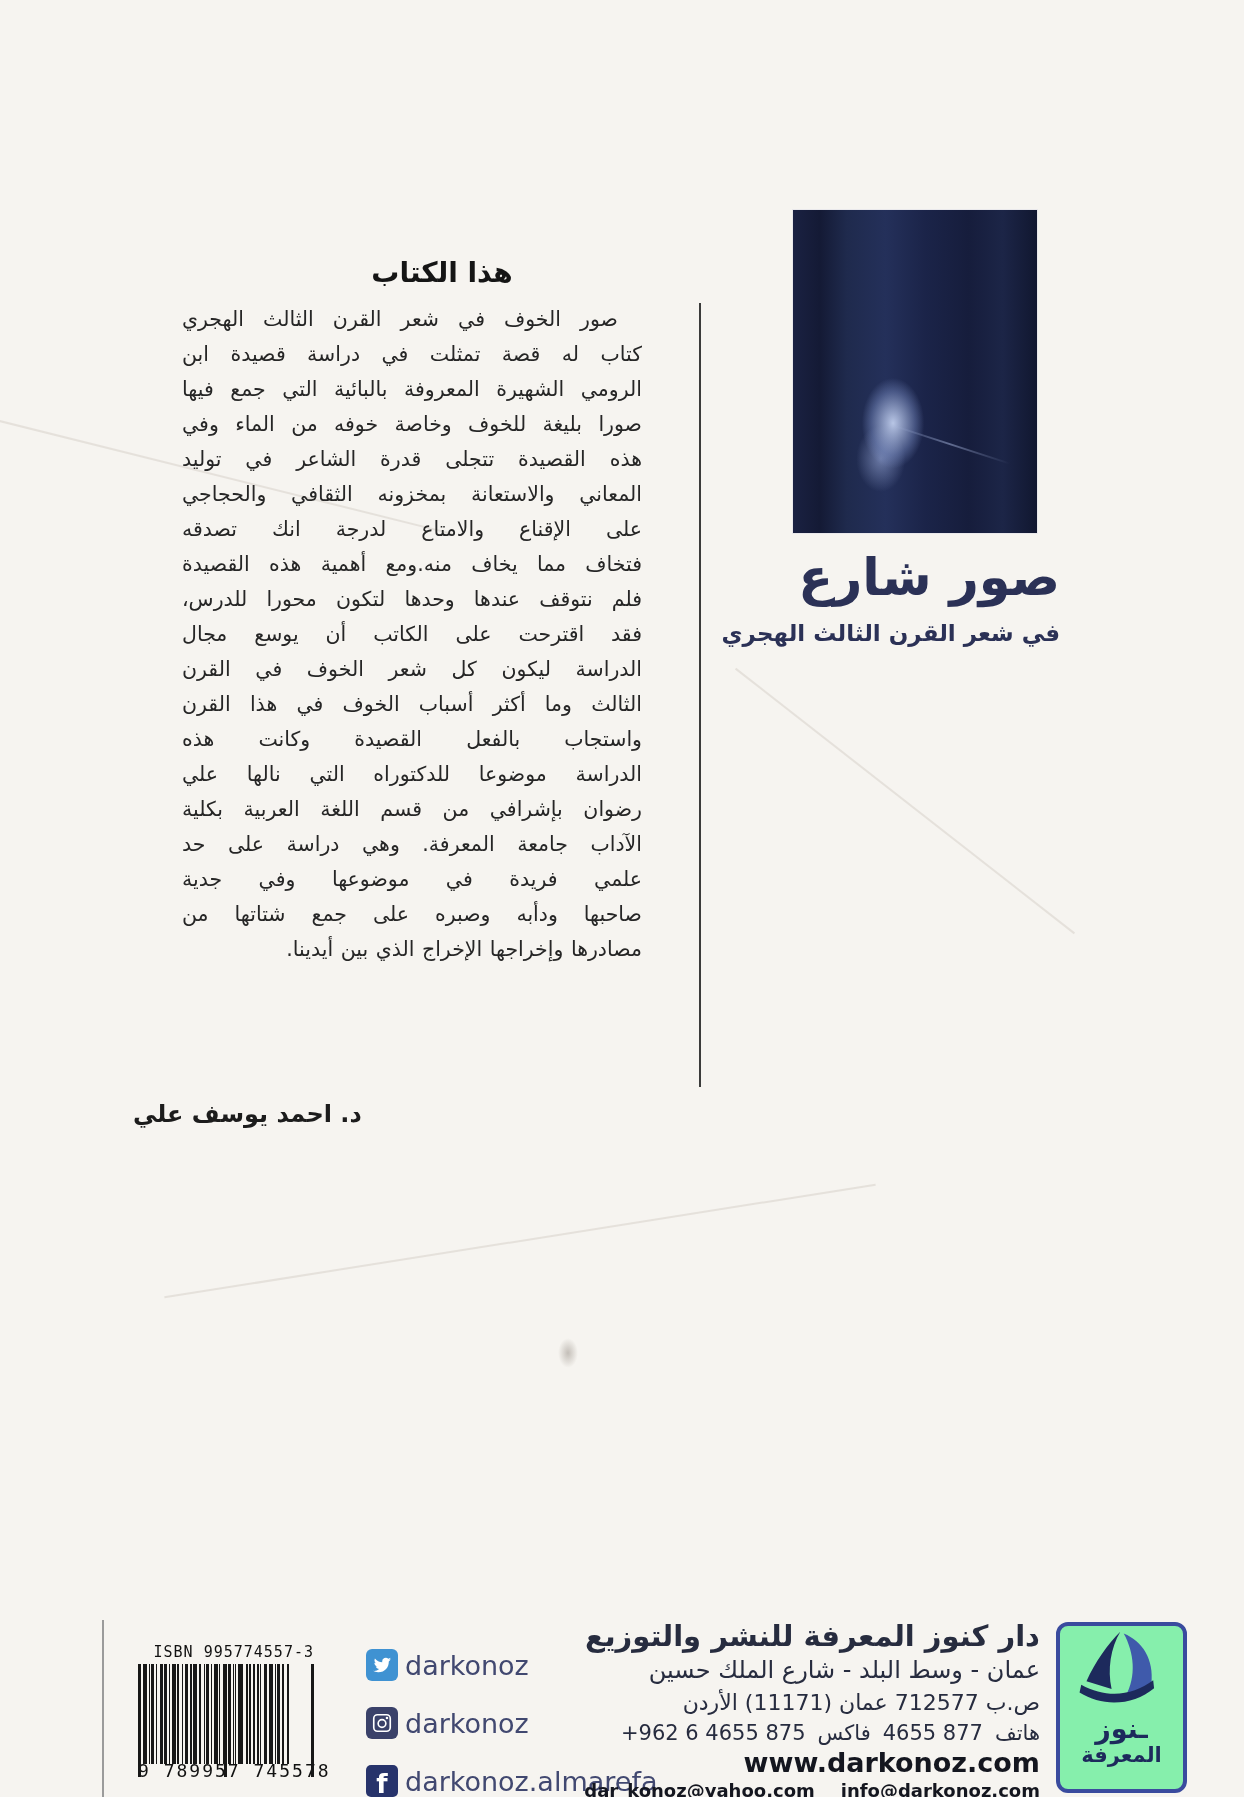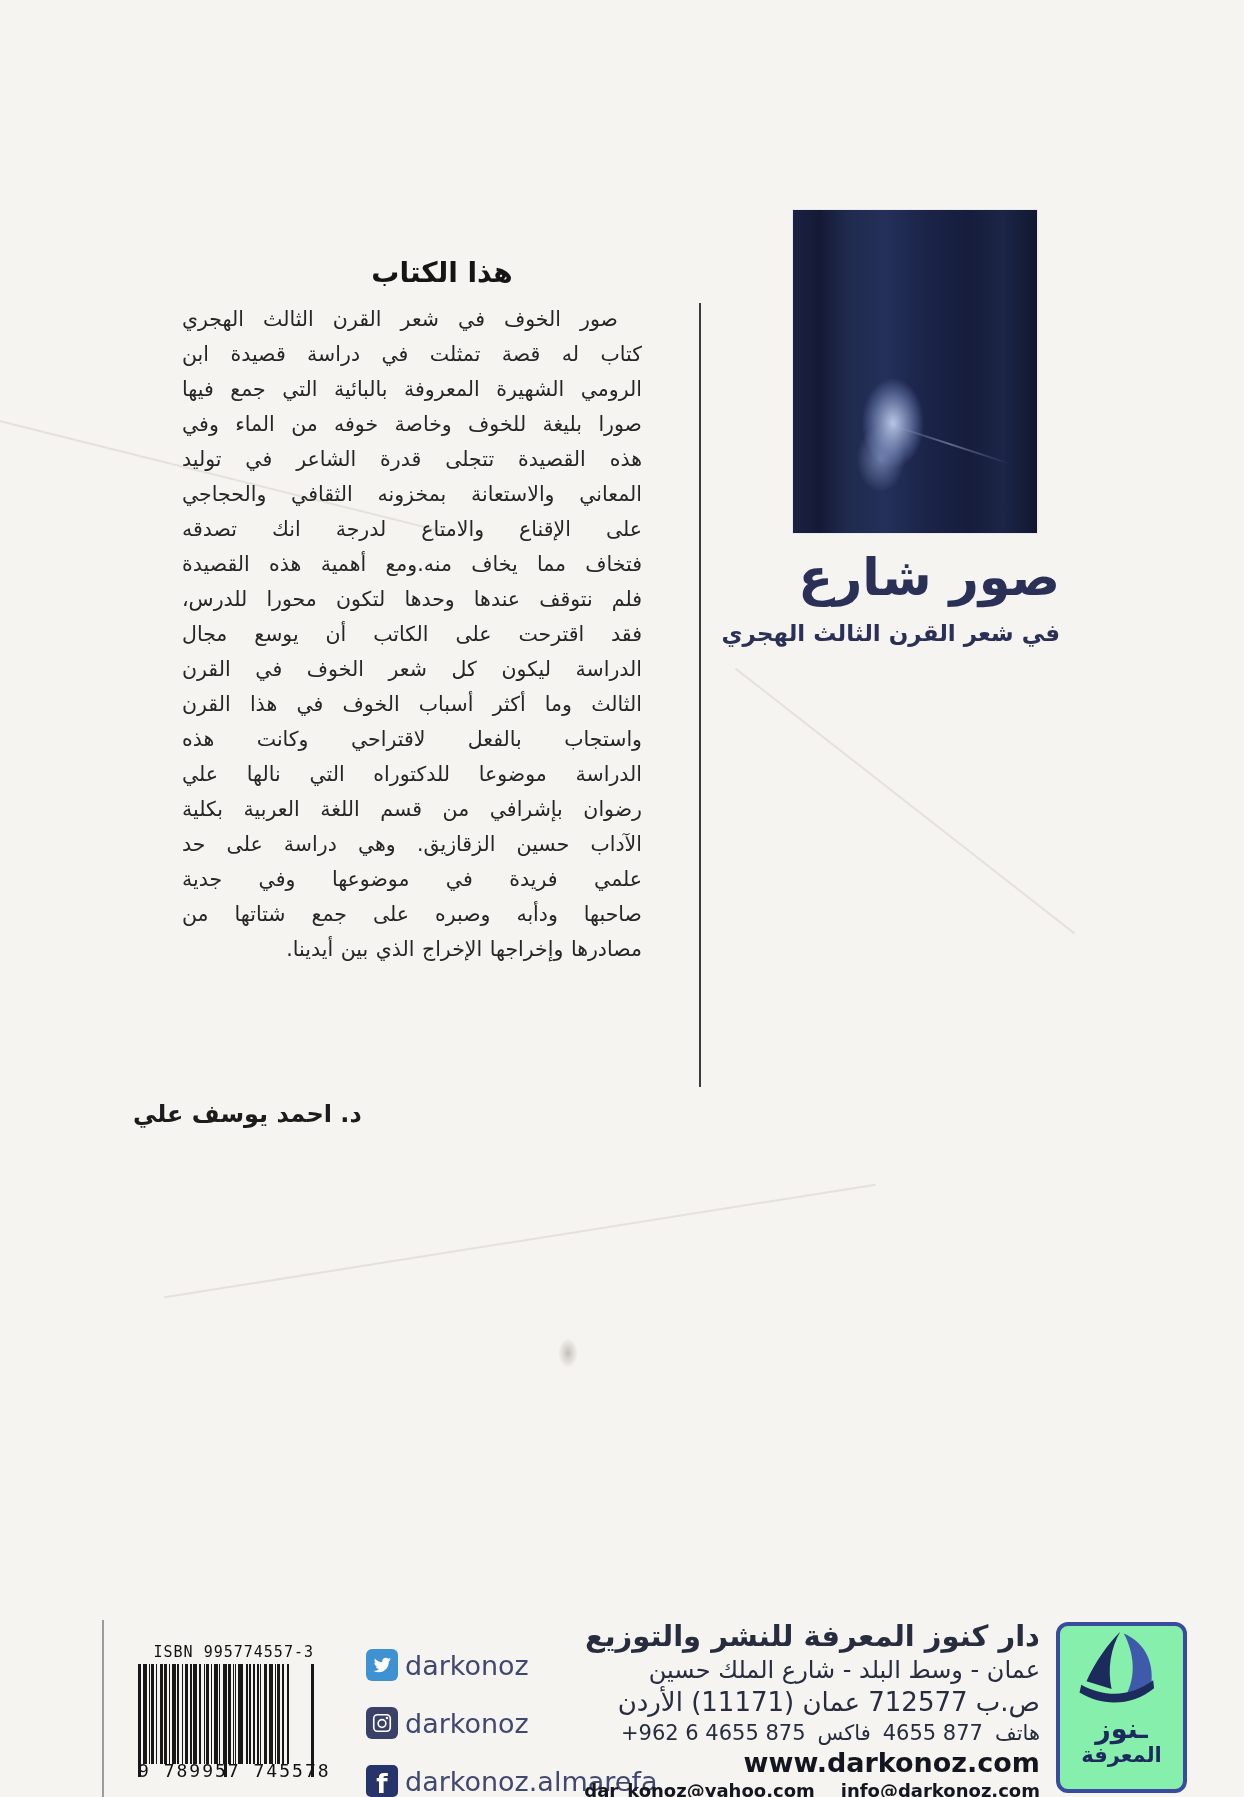--- a/index.html
+++ b/index.html
@@ -76,21 +76,21 @@
   .sicon svg{ display:block; }
   .tw{ background:#3f92d2; }
   .ig{ background:#3a4169; }
   .fb{ background:#27336b; border-radius:5px; }
   .fb span{ color:#fff; font-weight:bold; font-size:26px; line-height:1; transform:translateY(3px); }
   .shandle{ font-size:27px; color:#414870; }
 
   .publisher{ position:absolute; right:204px; top:1618px; width:470px; direction:rtl; text-align:right; color:#272c3f; }
   .pub-name{ font-size:29px; font-weight:bold; line-height:36px; }
   .pub-address{ font-size:24px; line-height:33px; }
-  .pub-pobox{ font-size:26px; line-height:31px; }
+  .pub-pobox{ font-size:22px; line-height:31px; }
   .pub-phone{ display:flex; justify-content:flex-start; gap:12px; font-size:21px; line-height:30px; }
   .pub-web{ font-size:27px; font-weight:bold; line-height:30px; color:#14161f; direction:ltr; text-align:right; }
   .pub-emails{ display:flex; direction:ltr; justify-content:flex-end; gap:26px;
     font-size:18px; font-weight:bold; line-height:25px; color:#14161f; }
 
   .logo{
     position:absolute; left:1056px; top:1622px; width:131px; height:171px;
     background:#86efac; border:4px solid #3a4b9e; border-radius:12px;
     display:flex; flex-direction:column; align-items:center;
   }
@@ -115,24 +115,24 @@
       <div class="pl">الرومي الشهيرة المعروفة بالبائية التي جمع فيها</div>
       <div class="pl">صورا بليغة للخوف وخاصة خوفه من الماء وفي</div>
       <div class="pl">هذه القصيدة تتجلى قدرة الشاعر في توليد</div>
       <div class="pl">المعاني والاستعانة بمخزونه الثقافي والحجاجي</div>
       <div class="pl">على الإقناع والامتاع لدرجة انك تصدقه</div>
       <div class="pl">فتخاف مما يخاف منه.ومع أهمية هذه القصيدة</div>
       <div class="pl">فلم نتوقف عندها وحدها لتكون محورا للدرس،</div>
       <div class="pl">فقد اقترحت على الكاتب أن يوسع مجال</div>
       <div class="pl">الدراسة ليكون كل شعر الخوف في القرن</div>
       <div class="pl">الثالث وما أكثر أسباب الخوف في هذا القرن</div>
-      <div class="pl">واستجاب بالفعل لاقتراحي وكانت هذه</div>
+      <div class="pl">واستجاب بالفعل القصيدة وكانت هذه</div>
       <div class="pl">الدراسة موضوعا للدكتوراه التي نالها علي</div>
       <div class="pl">رضوان بإشرافي من قسم اللغة العربية بكلية</div>
-      <div class="pl">الآداب حسين الزقازيق. وهي دراسة على حد</div>
+      <div class="pl">الآداب جامعة المعرفة. وهي دراسة على حد</div>
       <div class="pl">علمي فريدة في موضوعها وفي جدية</div>
       <div class="pl">صاحبها ودأبه وصبره على جمع شتاتها من</div>
       <div class="pl last">مصادرها وإخراجها الإخراج الذي بين أيدينا.</div>
     </div>
   </section>
 
   <div class="author">د. احمد يوسف علي</div>
 
   <div class="vline"></div>
 

